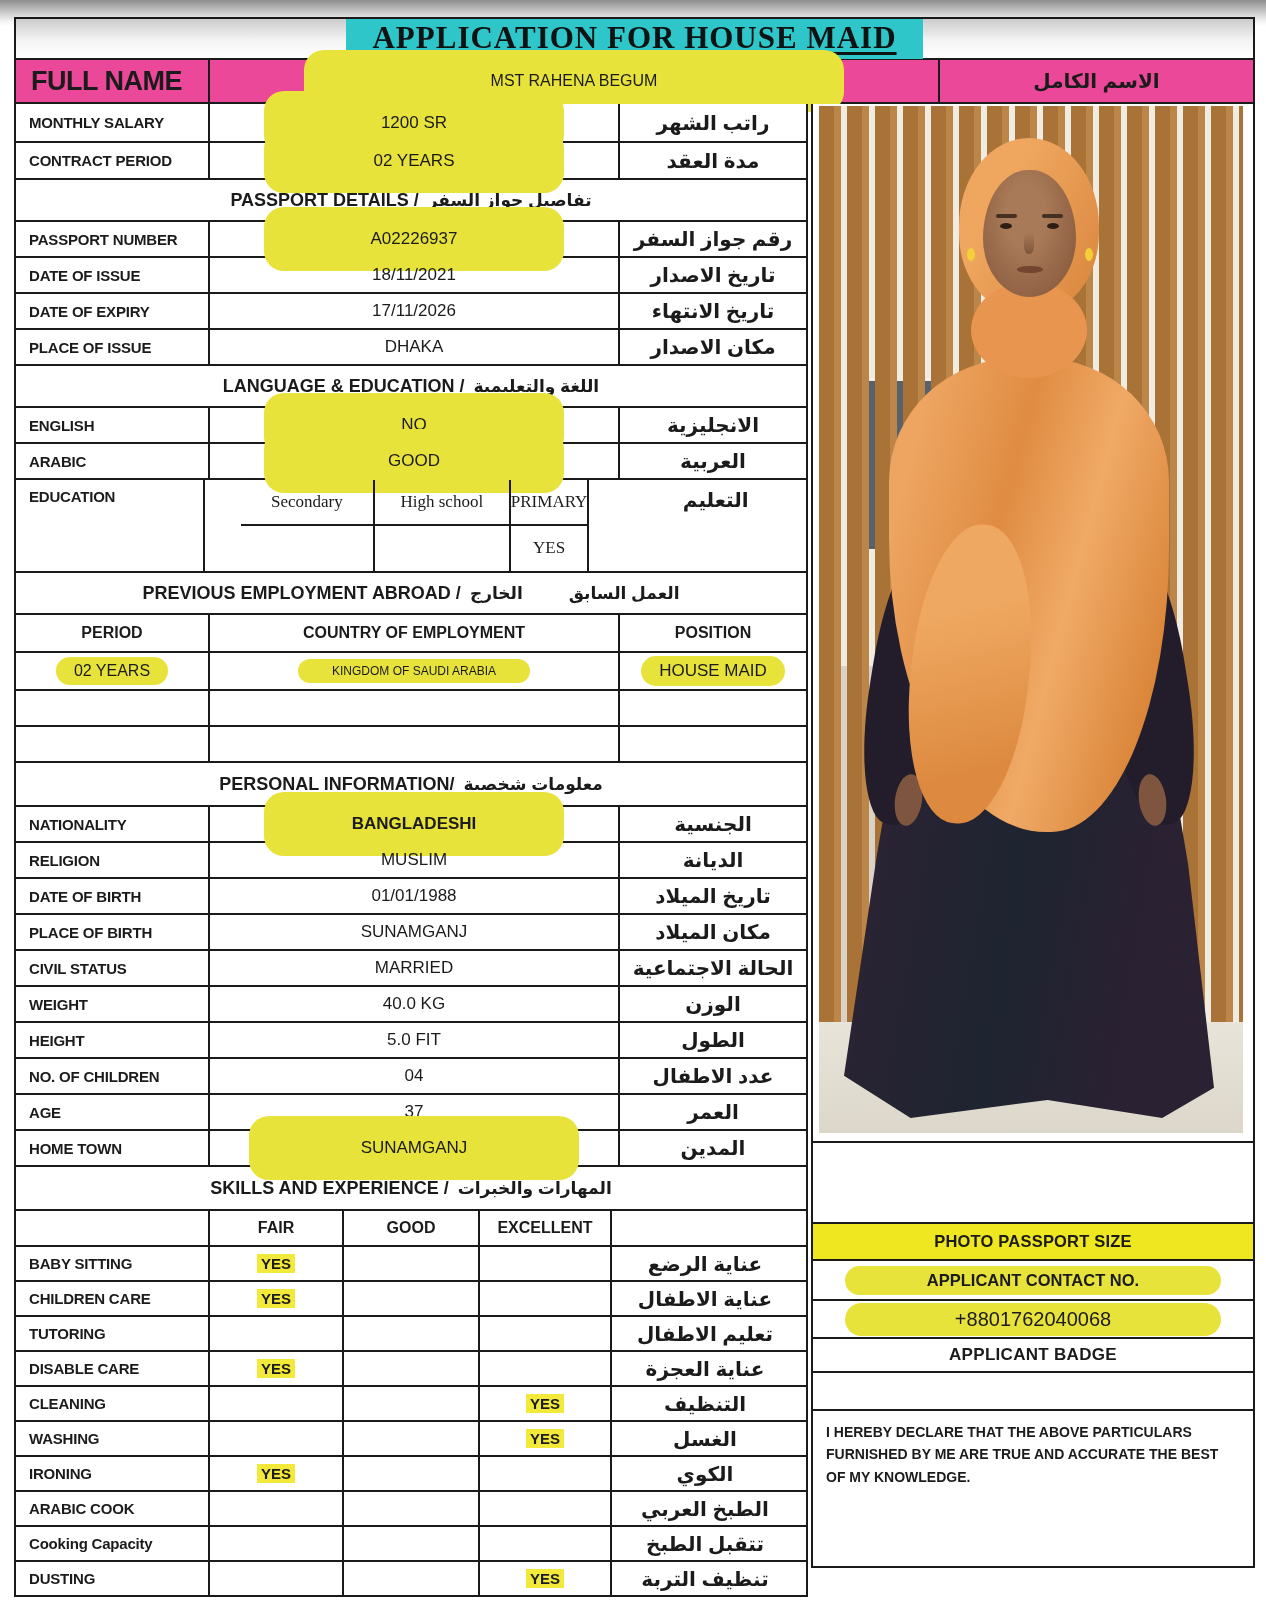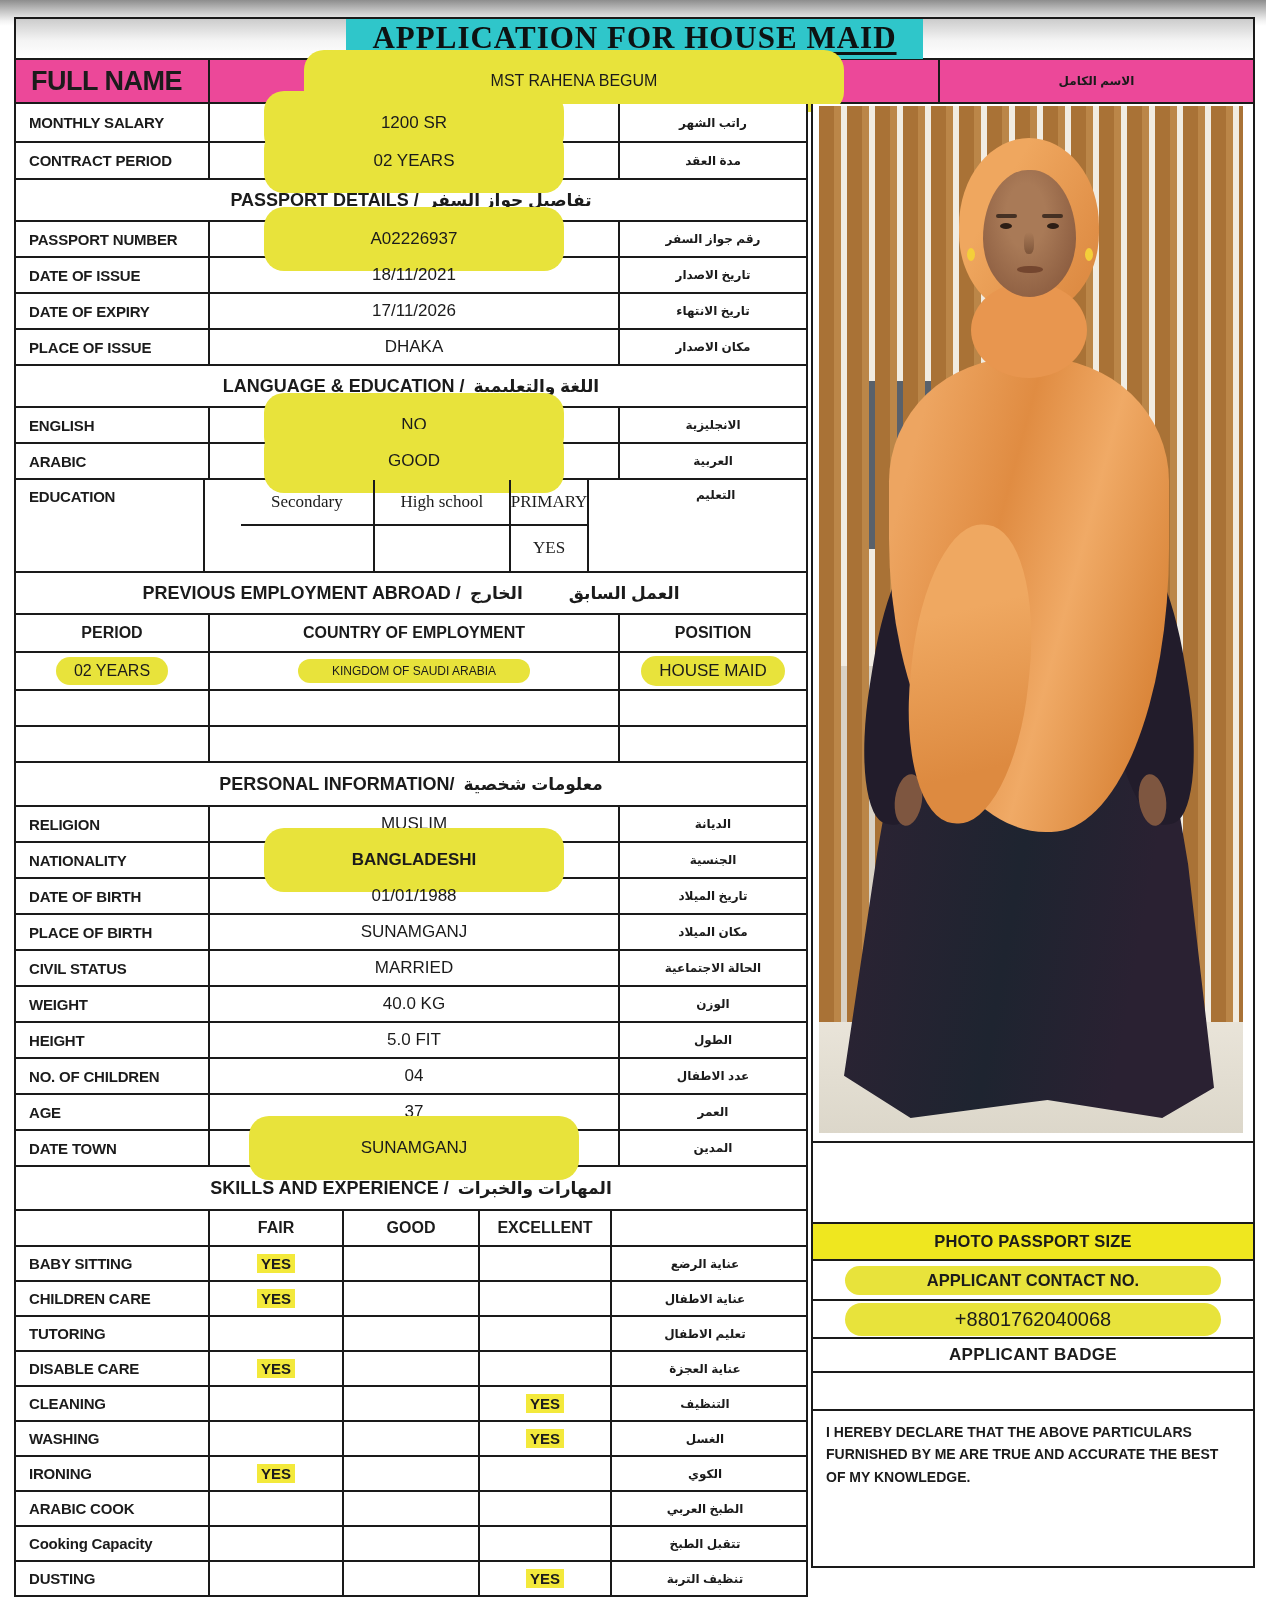--- a/index.html
+++ b/index.html
@@ -34,21 +34,21 @@
 
   
   .row { display:flex; }
   .lt > div + div { border-top:2px solid #1a1a1a; }
   .h36{height:36px}.h37{height:37px}.h38{height:38px}.h42{height:42px}.h44{height:44px}.h35{height:35px}
   .cl { width:194px; border-right:2px solid #1a1a1a; display:flex; align-items:center;
     padding-left:13px; font-weight:bold; font-size:15px; letter-spacing:-0.2px; }
   .cv { flex:1; border-right:2px solid #1a1a1a; display:flex; align-items:center;
     justify-content:center; font-size:17px; }
   .car { width:186px; display:flex; align-items:center; justify-content:center;
-    font-size:12px; font-weight:bold; direction:rtl; }
+    font-size:20px; font-weight:bold; direction:rtl; }
   .hdr { display:flex; align-items:center; justify-content:center; gap:9px;
     font-weight:bold; font-size:18px; }
   .hdr .ar-part { font-size:17px; unicode-bidi:isolate; direction:rtl; }
   .gap28 { display:inline-block; width:28px; }
 
   
   .pill { background:#e8e33b; border-radius:20px; padding:22px 38px; white-space:nowrap; }
   .pill.widest { min-width:540px; text-align:center; }
   .pill.wide { min-width:300px; text-align:center; }
   .pill.bold { font-weight:bold; }
@@ -283,34 +283,34 @@
             <div class="pe-c2"></div>
             <div class="pe-c3"></div>
         </div>
 
         <div class="hdr h44">
           <span>PERSONAL INFORMATION/</span>
           <span class="ar-part">معلومات شخصية</span>
         </div>
 
         <div class="row h36">
+          <div class="cl">NATIONALITY</div>
+          <div class="cv">
+              <span class="pill wide bold">BANGLADESHI</span>
+            </div>
+          <div class="car">الجنسية</div>
+        </div>
+
+        <div class="row h36">
           <div class="cl">RELIGION</div>
           <div class="cv">MUSLIM</div>
           <div class="car">الديانة</div>
         </div>
 
         <div class="row h36">
-          <div class="cl">NATIONALITY</div>
-          <div class="cv">
-              <span class="pill wide bold">BANGLADESHI</span>
-            </div>
-          <div class="car">الجنسية</div>
-        </div>
-
-        <div class="row h36">
           <div class="cl">DATE OF BIRTH</div>
           <div class="cv">01/01/1988</div>
           <div class="car">تاريخ الميلاد</div>
         </div>
 
         <div class="row h36">
           <div class="cl">PLACE OF BIRTH</div>
           <div class="cv">SUNAMGANJ</div>
           <div class="car">مكان الميلاد</div>
         </div>
@@ -339,21 +339,21 @@
           <div class="car">عدد الاطفال</div>
         </div>
 
         <div class="row h36">
           <div class="cl">AGE</div>
           <div class="cv">37</div>
           <div class="car">العمر</div>
         </div>
 
         <div class="row h36">
-          <div class="cl">DATE TOWN</div>
+          <div class="cl">HOME TOWN</div>
           <div class="cv">
               <span class="pill widest" style="min-width:330px">SUNAMGANJ</span>
             </div>
           <div class="car">المدين</div>
         </div>
 
         <div class="hdr h44">
           <span>SKILLS AND EXPERIENCE /</span>
           <span class="ar-part">المهارات والخبرات</span>
         </div>

